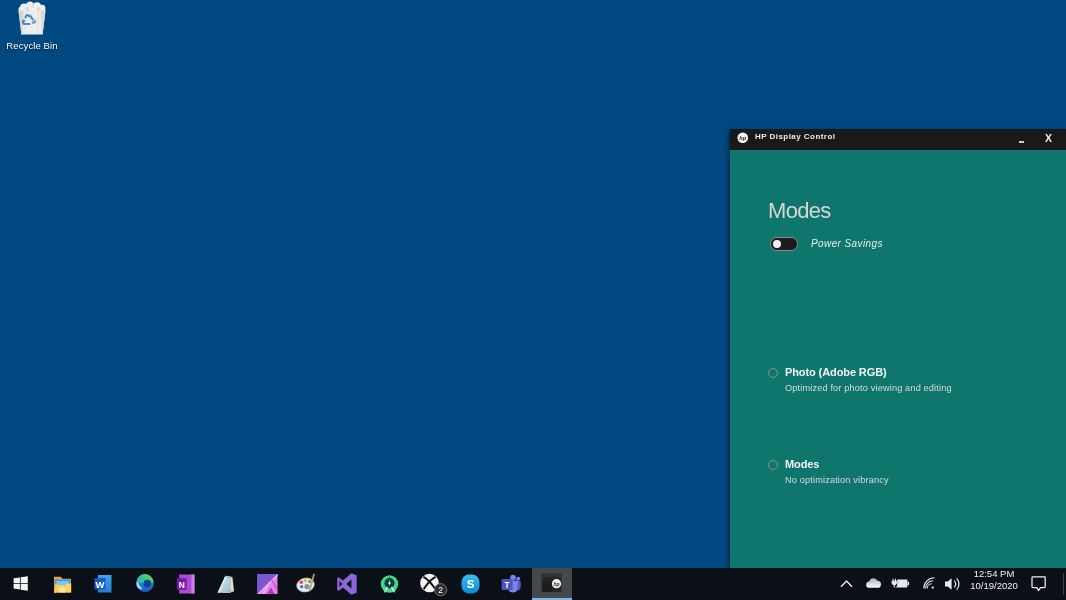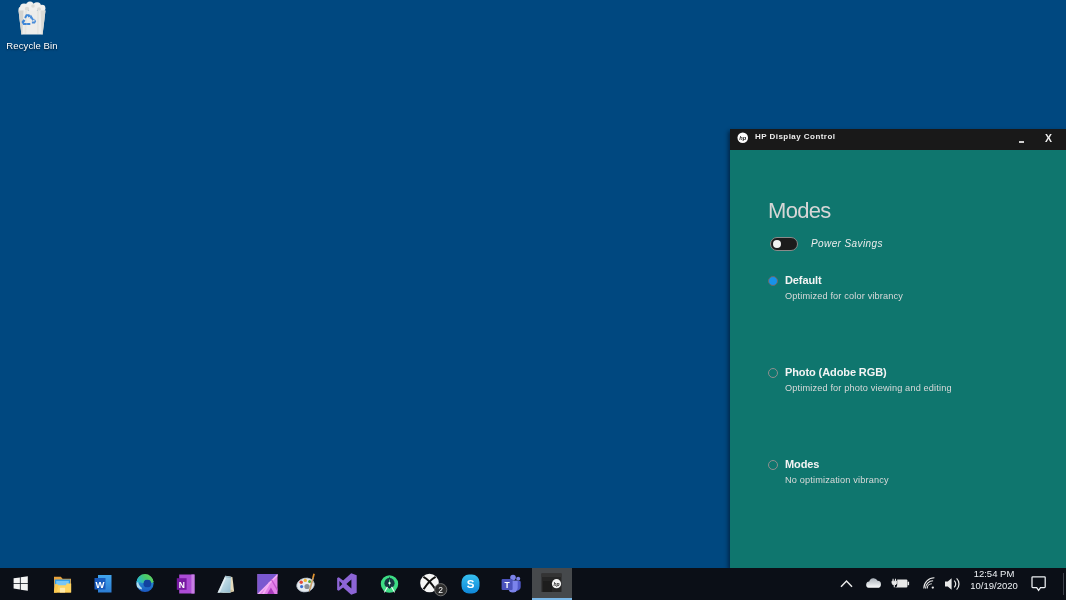--- a/index.html
+++ b/index.html
@@ -83,25 +83,20 @@
 
   <div id="modes" class="abs">Modes</div>
 
   <div id="togglerow" class="abs">
     <div id="toggle" class="abs">
           <div id="knob" class="abs"></div>
         </div>
     <div id="pslbl" class="abs">Power Savings</div>
   </div>
 
-  <div class="opt abs" style="top:146px;">
-    <div class="radio sel"></div>
-    <div class="olbl">Default</div>
-    <div class="osub">Optimized for color vibrancy</div>
-  </div>
   <div class="opt abs" style="top:238px;">
     <div class="radio"></div>
     <div class="olbl">Photo (Adobe RGB)</div>
     <div class="osub">Optimized for photo viewing and editing</div>
   </div>
   <div class="opt abs" style="top:330px;">
     <div class="radio"></div>
     <div class="olbl">Modes</div>
     <div class="osub">No optimization vibrancy</div>
   </div>

